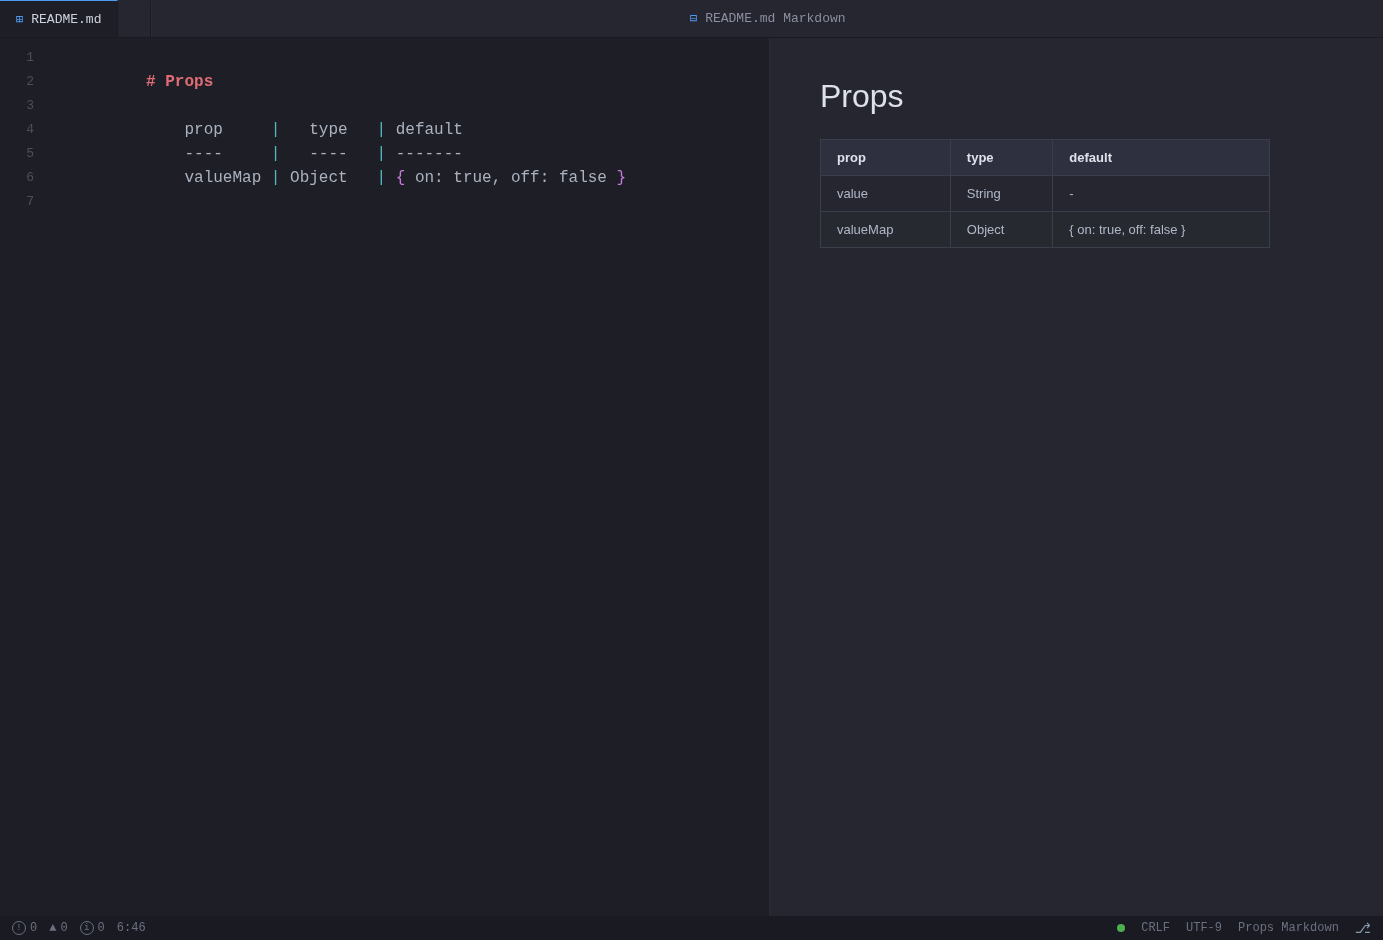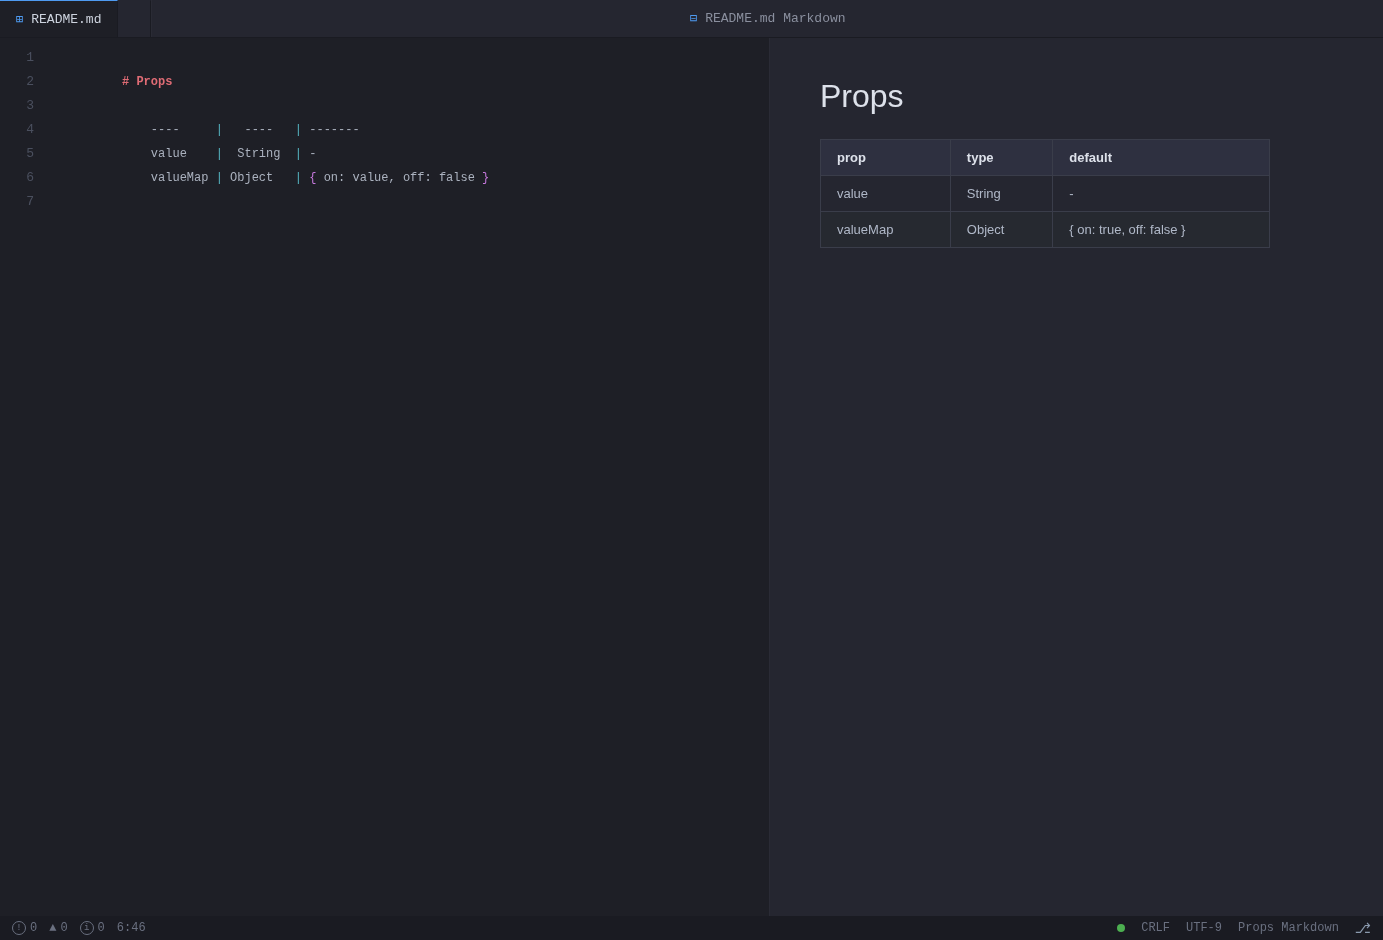--- a/index.html
+++ b/index.html
@@ -87,21 +87,21 @@
     }
 
     .code-area {
       flex: 1;
       padding-right: 16px;
     }
 
     .code-line {
       height: 24px;
       line-height: 24px;
-      font-size: 12px;
+      font-size: 16px;
       white-space: pre;
     }
 
     .heading-hash { color: #e06c75; font-weight: bold; }
     .heading-text { color: #e06c75; font-weight: bold; }
     .code-plain { color: #abb2bf; }
     .code-pipe { color: #56b6c2; }
     .code-bracket { color: #c678dd; }
 
     
@@ -248,31 +248,31 @@
         <div>7</div>
       </div>
       <div class="code-area">
 
         <div class="code-line">
           <span class="heading-hash"># </span><span class="heading-text">Props</span>
         </div>
 
         <div class="code-line"> </div>
 
+        <div class="code-line">
+          <span class="code-plain">    prop     </span><span class="code-pipe">|</span><span class="code-plain">   type   </span><span class="code-pipe">|</span><span class="code-plain"> default</span>
+        </div>
 
         <div class="code-line">
           <span class="code-plain">    ----     </span><span class="code-pipe">|</span><span class="code-plain">   ----   </span><span class="code-pipe">|</span><span class="code-plain"> -------</span>
         </div>
 
+
         <div class="code-line">
-          <span class="code-plain">    value    </span><span class="code-pipe">|</span><span class="code-plain">  String  </span><span class="code-pipe">|</span><span class="code-plain"> -</span>
-        </div>
-
-        <div class="code-line">
-          <span class="code-plain">    valueMap </span><span class="code-pipe">|</span><span class="code-plain"> Object   </span><span class="code-pipe">|</span><span class="code-plain"> </span><span class="code-bracket">{</span><span class="code-plain"> on: value, off: false </span><span class="code-bracket">}</span>
+          <span class="code-plain">    valueMap </span><span class="code-pipe">|</span><span class="code-plain"> Object   </span><span class="code-pipe">|</span><span class="code-plain"> </span><span class="code-bracket">{</span><span class="code-plain"> on: true, off: false </span><span class="code-bracket">}</span>
         </div>
 
         <div class="code-line"> </div>
       </div>
     </div>
   </div>
 
   <div class="preview-pane">
     <div class="preview-content">
       <h1>Props</h1>

